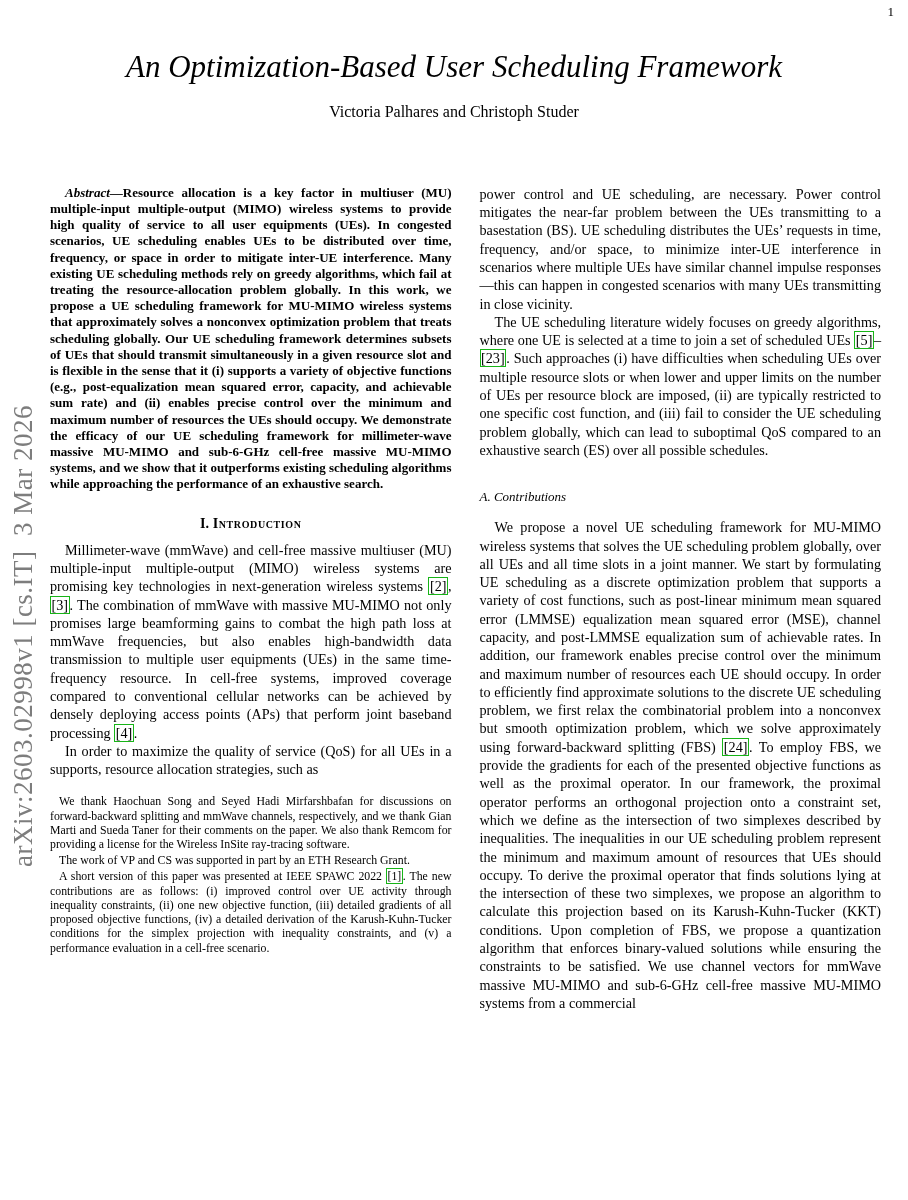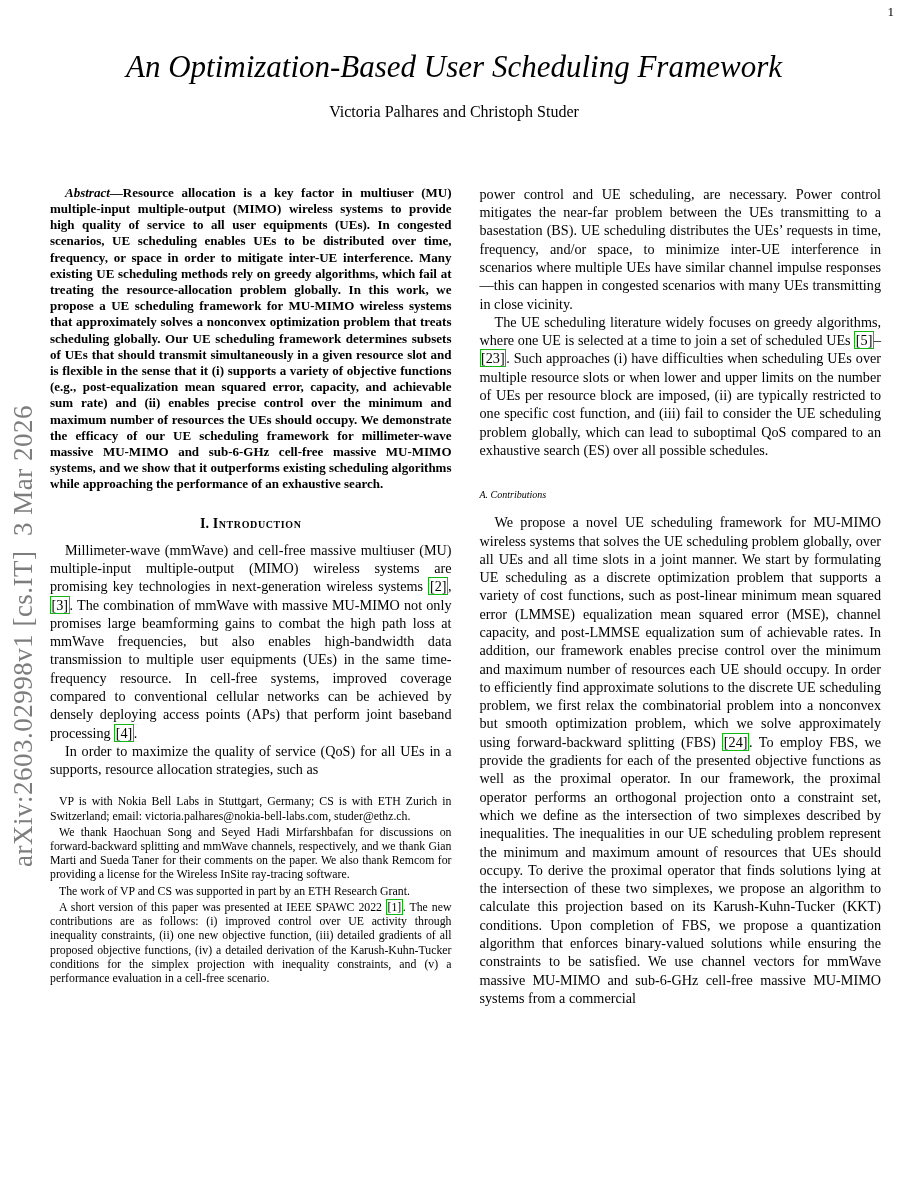--- a/index.html
+++ b/index.html
@@ -75,21 +75,21 @@
     font-size: 14.2px;
     line-height: 18.3px;
     text-align: justify;
     text-indent: 15px;
     hyphens: auto;
     -webkit-hyphens: auto;
   }
   .noindent { text-indent: 0; }
   .subsection-heading {
     margin: 30px 0 13px 0;
-    font-size: 10px;
+    font-size: 13px;
     font-style: italic;
     font-weight: normal;
     text-align: left;
   }
   .footnotes {
     margin-top: 16px;
     font-size: 11.8px;
     line-height: 14.2px;
     text-align: justify;
     hyphens: auto;
@@ -122,21 +122,20 @@
     <div class="col">
       <p class="abstract"><span class="lead">Abstract</span><span>—Resource allocation is a key factor in multiuser (MU) multiple-input multiple-output (MIMO) wireless systems to provide high quality of service to all user equipments (UEs). In congested scenarios, UE scheduling enables UEs to be distributed over time, frequency, or space in order to mitigate inter-UE interference. Many existing UE scheduling methods rely on greedy algorithms, which fail at treating the resource-allocation problem globally. In this work, we propose a UE scheduling framework for MU-MIMO wireless systems that approximately solves a nonconvex optimization problem that treats scheduling globally. Our UE scheduling framework determines subsets of UEs that should transmit simultaneously in a given resource slot and is flexible in the sense that it (i) supports a variety of objective functions (e.g., post-equalization mean squared error, capacity, and achievable sum rate) and (ii) enables precise control over the minimum and maximum number of resources the UEs should occupy. We demonstrate the efficacy of our UE scheduling framework for millimeter-wave massive MU-MIMO and sub-6-GHz cell-free massive MU-MIMO systems, and we show that it outperforms existing scheduling algorithms while approaching the performance of an exhaustive search.</span></p>
 
 
       <h2 class="section-heading"><span>I.</span> <span class="sc">Introduction</span></h2>
 
       <p class="body-para"><span>Millimeter-wave (mmWave) and cell-free massive multiuser (MU) multiple-input multiple-output (MIMO) wireless systems are promising key technologies in next-generation wireless systems </span><span class="cite">[2]</span><span>, </span><span class="cite">[3]</span><span>. The combination of mmWave with massive MU-MIMO not only promises large beamforming gains to combat the high path loss at mmWave frequencies, but also enables high-bandwidth data transmission to multiple user equipments (UEs) in the same time-frequency resource. In cell-free systems, improved coverage compared to conventional cellular networks can be achieved by densely deploying access points (APs) that perform joint baseband processing </span><span class="cite">[4]</span><span>.</span></p>
       <p class="body-para"><span>In order to maximize the quality of service (QoS) for all UEs in a supports, resource allocation strategies, such as</span></p>
 
       <div class="footnotes">
-        <p><span>VP is with Nokia Bell Labs in Stuttgart, Germany; CS is with ETH Zurich in Switzerland; email: victoria.palhares@nokia-bell-labs.com, studer@ethz.ch.</span></p>
         <p><span>We thank Haochuan Song and Seyed Hadi Mirfarshbafan for discussions on forward-backward splitting and mmWave channels, respectively, and we thank Gian Marti and Sueda Taner for their comments on the paper. We also thank Remcom for providing a license for the Wireless InSite ray-tracing software.</span></p>
         <p><span>The work of VP and CS was supported in part by an ETH Research Grant.</span></p>
         <p><span>A short version of this paper was presented at IEEE SPAWC 2022 </span><span class="cite">[1]</span><span>. The new contributions are as follows: (i) improved control over UE activity through inequality constraints, (ii) one new objective function, (iii) detailed gradients of all proposed objective functions, (iv) a detailed derivation of the Karush-Kuhn-Tucker conditions for the simplex projection with inequality constraints, and (v) a performance evaluation in a cell-free scenario.</span></p>
       </div>
     </div>
 
     <div class="col">
       <p class="body-para noindent"><span>power control and UE scheduling, are necessary. Power control mitigates the near-far problem between the UEs transmitting to a basestation (BS). UE scheduling distributes the UEs’ requests in time, frequency, and/or space, to minimize inter-UE interference in scenarios where multiple UEs have similar channel impulse responses—this can happen in congested scenarios with many UEs transmitting in close vicinity.</span></p>
       <p class="body-para"><span>The UE scheduling literature widely focuses on greedy algorithms, where one UE is selected at a time to join a set of scheduled UEs </span><span class="cite">[5]</span><span>–</span><span class="cite">[23]</span><span>. Such approaches (i) have difficulties when scheduling UEs over multiple resource slots or when lower and upper limits on the number of UEs per resource block are imposed, (ii) are typically restricted to one specific cost function, and (iii) fail to consider the UE scheduling problem globally, which can lead to suboptimal QoS compared to an exhaustive search (ES) over all possible schedules.</span></p>
 

